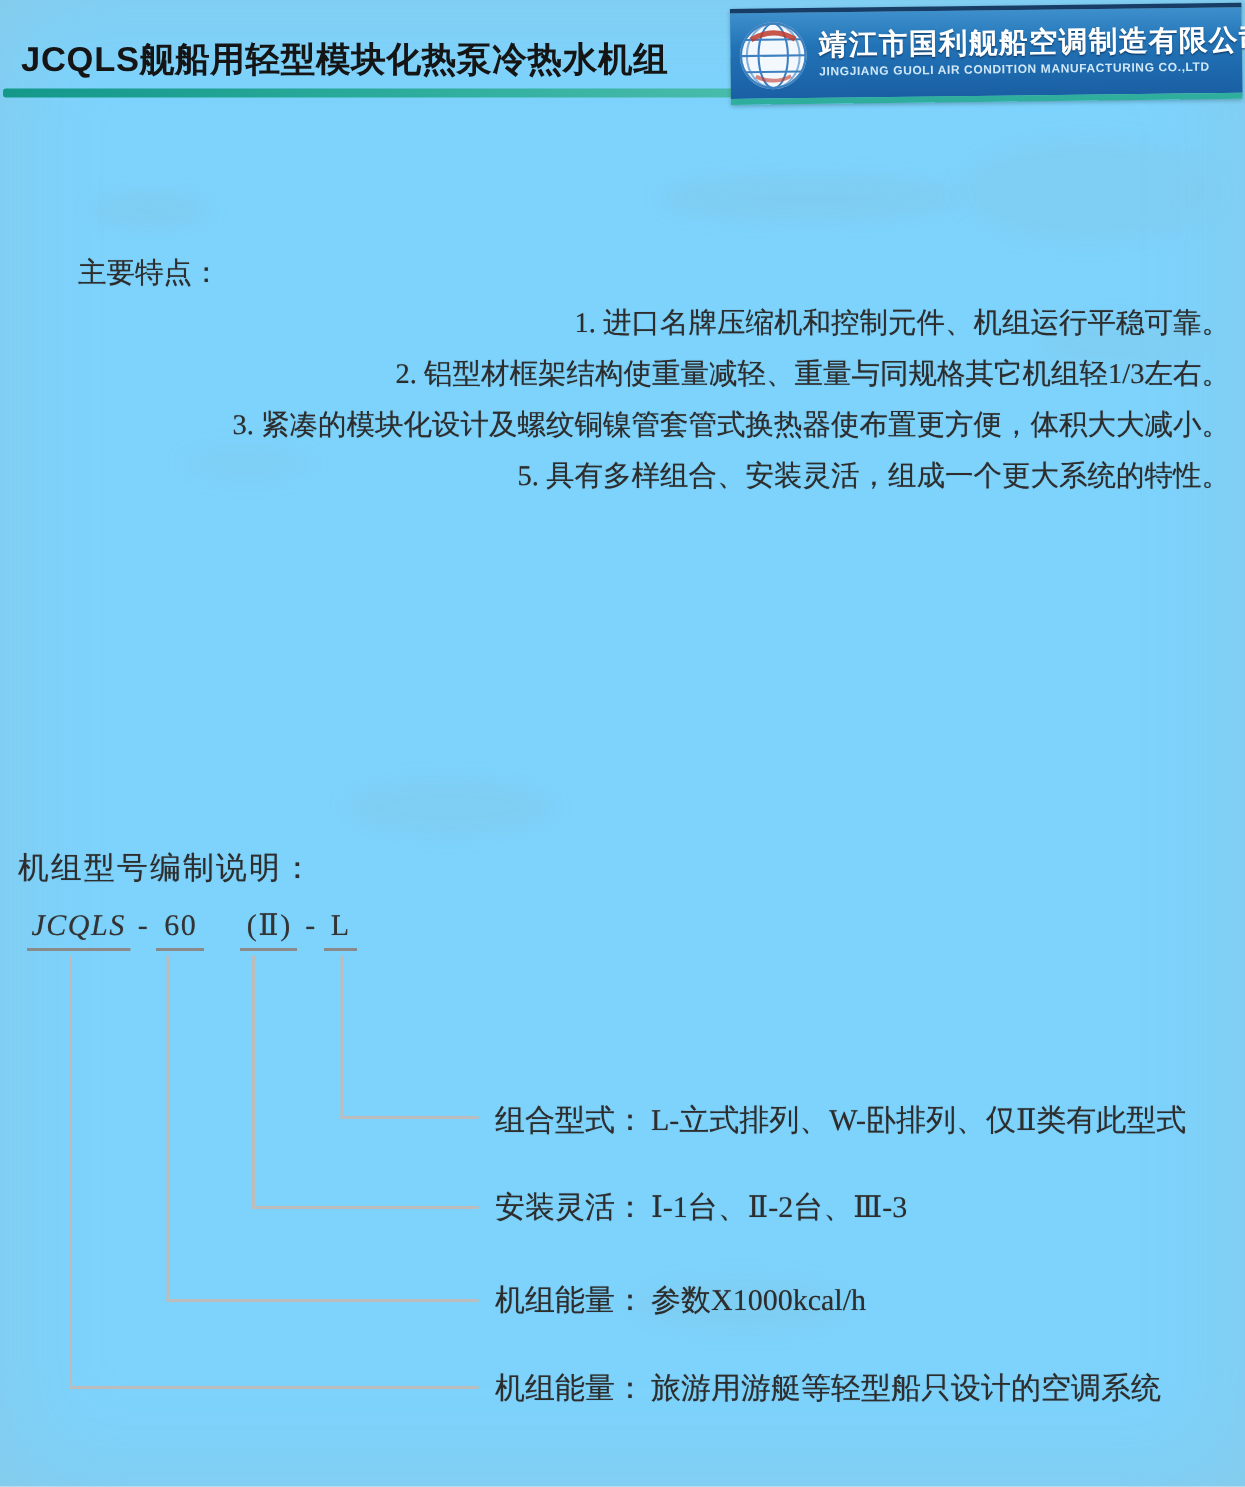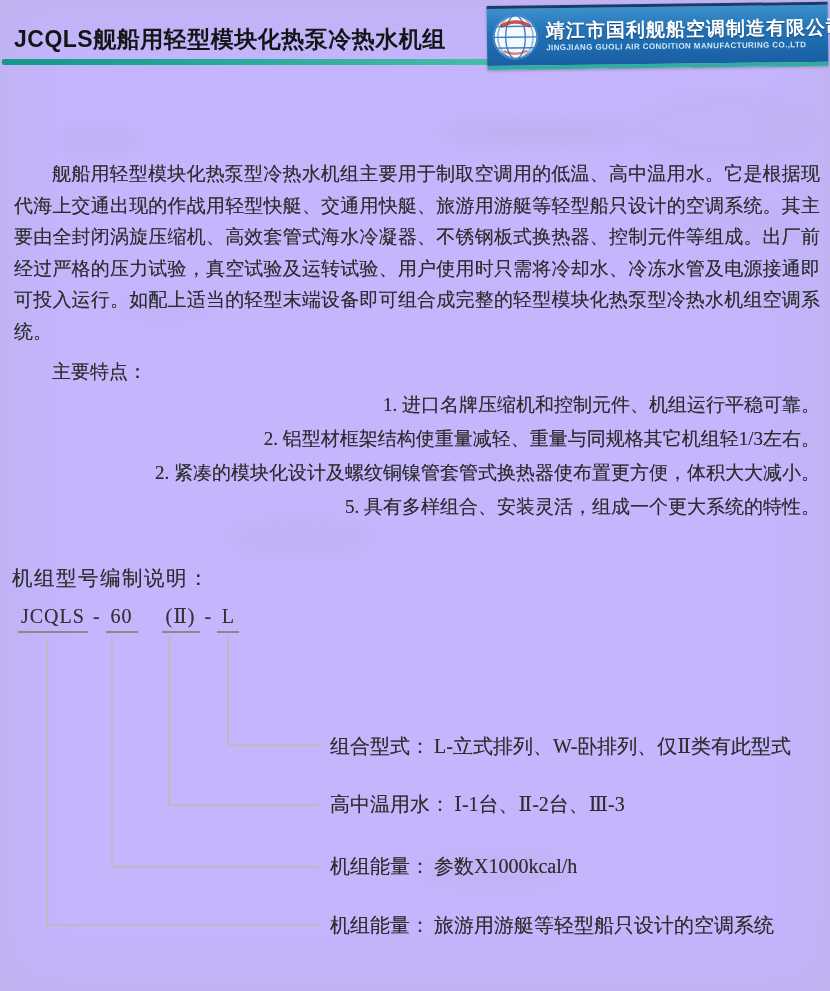--- a/index.html
+++ b/index.html
@@ -1,18 +1,18 @@
 <!DOCTYPE html>
 <html><head>
 <meta charset="utf-8">
 <style>
   html,body{margin:0;padding:0;background:#e8e8e6;}
   .page{
     position:relative;width:830px;height:991px;margin:0 auto;
-    background:#c4b5fd;overflow:hidden;
+    background:#7dd3fc;overflow:hidden;
     font-family:"Liberation Serif","DejaVu Serif",serif;
     box-shadow:inset 0 0 70px rgba(170,170,165,0.22);
   }
   
   .doc-title{
     position:absolute;left:14px;top:24px;margin:0;
     font-family:"Liberation Sans","DejaVu Sans",sans-serif;
     font-weight:bold;font-size:23px;color:#151515;letter-spacing:0.5px;
     white-space:nowrap;
   }
@@ -58,21 +58,21 @@
     text-shadow:0 0 0.6px rgba(45,45,45,0.55);
   }
   .model-row{
     position:absolute;left:18px;top:604px;font-size:20px;color:#333;
     letter-spacing:1px;text-shadow:0 0 0.5px rgba(45,45,45,0.5);
   }
   .model-part{
     display:inline-block;text-align:center;
     border-bottom:2px solid #8a8a8a;padding:0 3px 3px 3px;
   }
-  .p-jcqls{min-width:56px;}
+  .p-jcqls{min-width:56px;font-style:italic;}
   .p-60{min-width:26px;}
   .p-ii{min-width:32px;margin-left:24px;}
   .p-l{min-width:16px;}
   .model-sep{display:inline-block;padding:0 5px;}
   .vline,.hline{position:absolute;background:#bcbcbc;}
   .vline{width:2px;}
   .hline{height:2px;}
   .v-l    {left:227px;top:637px;height:108px;}
   .v-ii   {left:168px;top:637px;height:168px;}
   .v-60   {left:111px;top:637px;height:230px;}
@@ -136,25 +136,24 @@
         <path d="M12 38 Q24 44 36 38" stroke="#c0392b" stroke-width="2.5" fill="none" opacity="0.6"></path>
       </svg>
     </span>
     <div class="banner-text">
       <div class="company-cn">靖江市国利舰船空调制造有限公司</div>
       <div class="company-en">JINGJIANG GUOLI AIR CONDITION MANUFACTURING CO.,LTD</div>
     </div>
   </div>
 
   <main class="body-copy">
-    <p class="intro">舰船用轻型模块化热泵型冷热水机组主要用于制取空调用的低温、高中温用水。它是根据现代海上交通出现的作战用轻型快艇、交通用快艇、旅游用游艇等轻型船只设计的空调系统。其主要由全封闭涡旋压缩机、高效套管式海水冷凝器、不锈钢板式换热器、控制元件等组成。出厂前经过严格的压力试验，真空试验及运转试验、用户使用时只需将冷却水、冷冻水管及电源接通即可投入运行。如配上适当的轻型末端设备即可组合成完整的轻型模块化热泵型冷热水机组空调系统。</p>
     <p class="feat-heading">主要特点：</p>
     <p class="feature">1. 进口名牌压缩机和控制元件、机组运行平稳可靠。</p>
     <p class="feature">2. 铝型材框架结构使重量减轻、重量与同规格其它机组轻1/3左右。</p>
-    <p class="feature">2. 紧凑的模块化设计及螺纹铜镍管套管式换热器使布置更方便，体积大大减小。</p>
+    <p class="feature">3. 紧凑的模块化设计及螺纹铜镍管套管式换热器使布置更方便，体积大大减小。</p>
     <p class="feature">5. 具有多样组合、安装灵活，组成一个更大系统的特性。</p>
   </main>
 
   <h2 class="model-heading">机组型号编制说明：</h2>
 
   <div class="model-row">
     <span class="model-part p-jcqls">JCQLS</span><span class="model-sep">-</span><span class="model-part p-60">60</span><span class="model-part p-ii">(Ⅱ)</span><span class="model-sep">-</span><span class="model-part p-l">L</span>
   </div>
 
   <div class="vline v-jcqls"></div>
@@ -163,21 +162,21 @@
   <div class="vline v-l"></div>
   <div class="hline h-1"></div>
   <div class="hline h-2"></div>
   <div class="hline h-3"></div>
   <div class="hline h-4"></div>
 
   <div class="legend-row legend-1">
     <span class="legend-label">组合型式：</span><span class="legend-desc">L-立式排列、W-卧排列、仅Ⅱ类有此型式</span>
   </div>
   <div class="legend-row legend-2">
-    <span class="legend-label">高中温用水：</span><span class="legend-desc">Ⅰ-1台、Ⅱ-2台、Ⅲ-3</span>
+    <span class="legend-label">安装灵活：</span><span class="legend-desc">Ⅰ-1台、Ⅱ-2台、Ⅲ-3</span>
   </div>
   <div class="legend-row legend-3">
     <span class="legend-label">机组能量：</span><span class="legend-desc">参数X1000kcal/h</span>
   </div>
   <div class="legend-row legend-4">
     <span class="legend-label">机组能量：</span><span class="legend-desc">旅游用游艇等轻型船只设计的空调系统</span>
   </div>
 
 </div>
 

